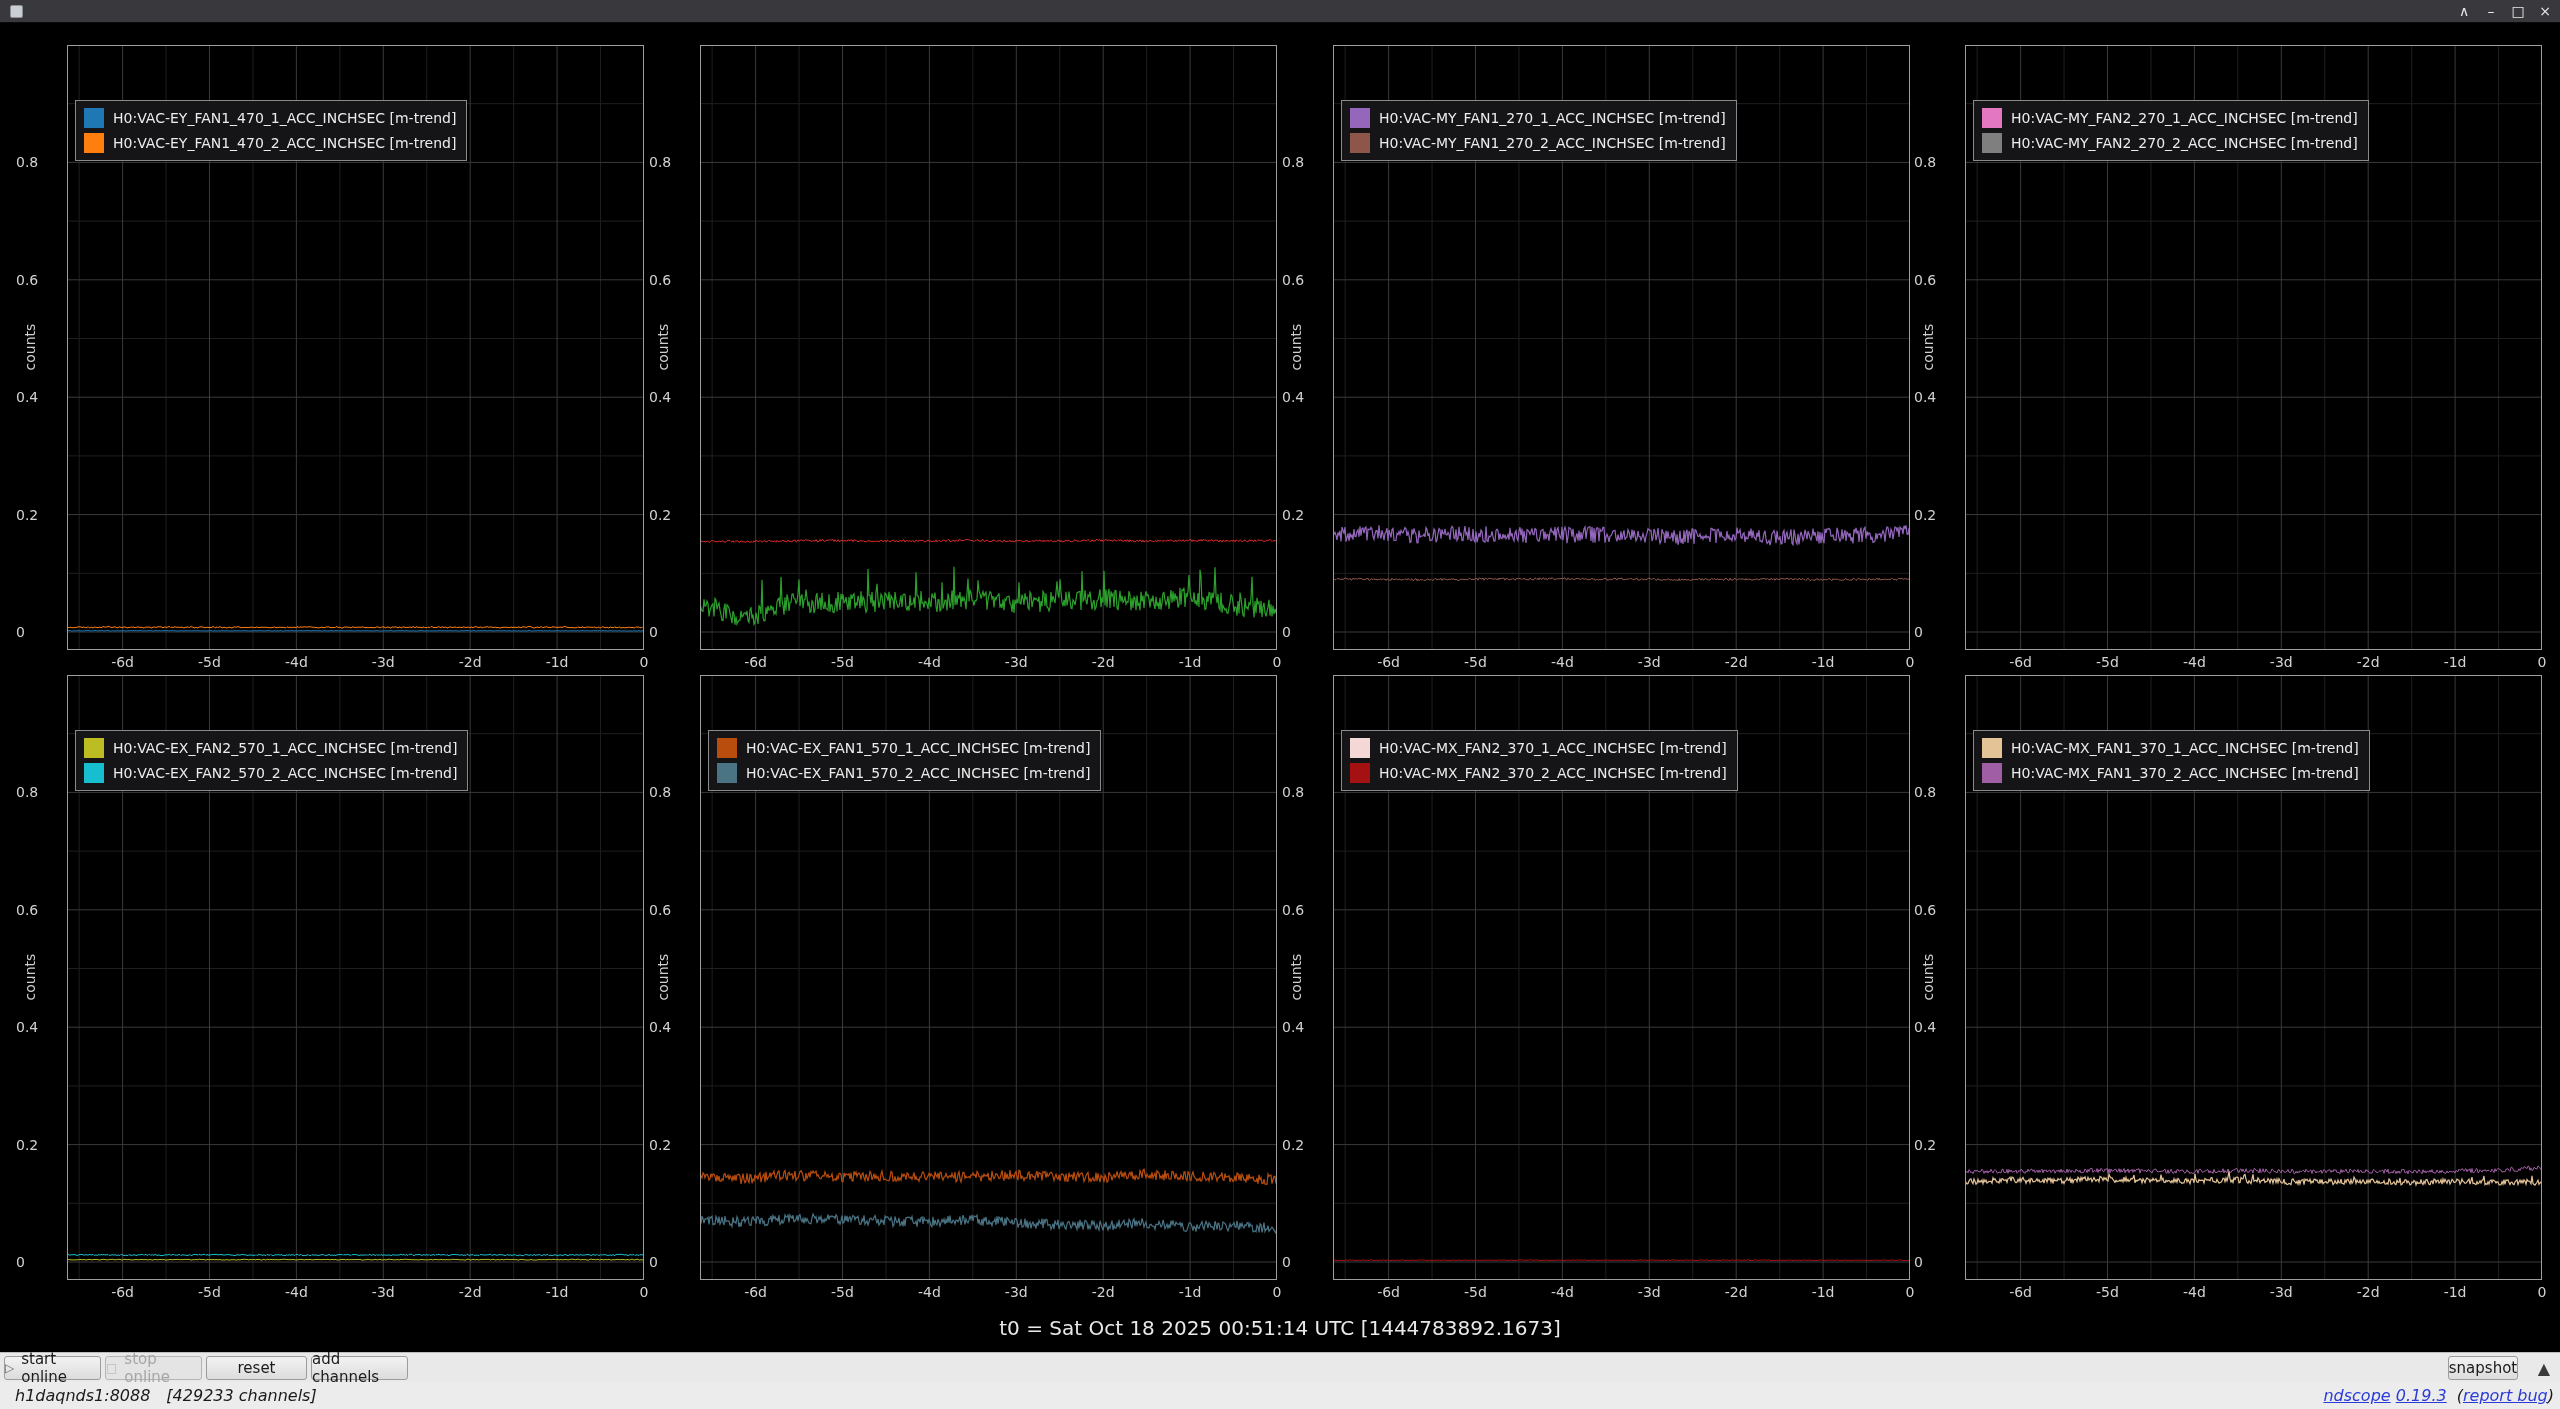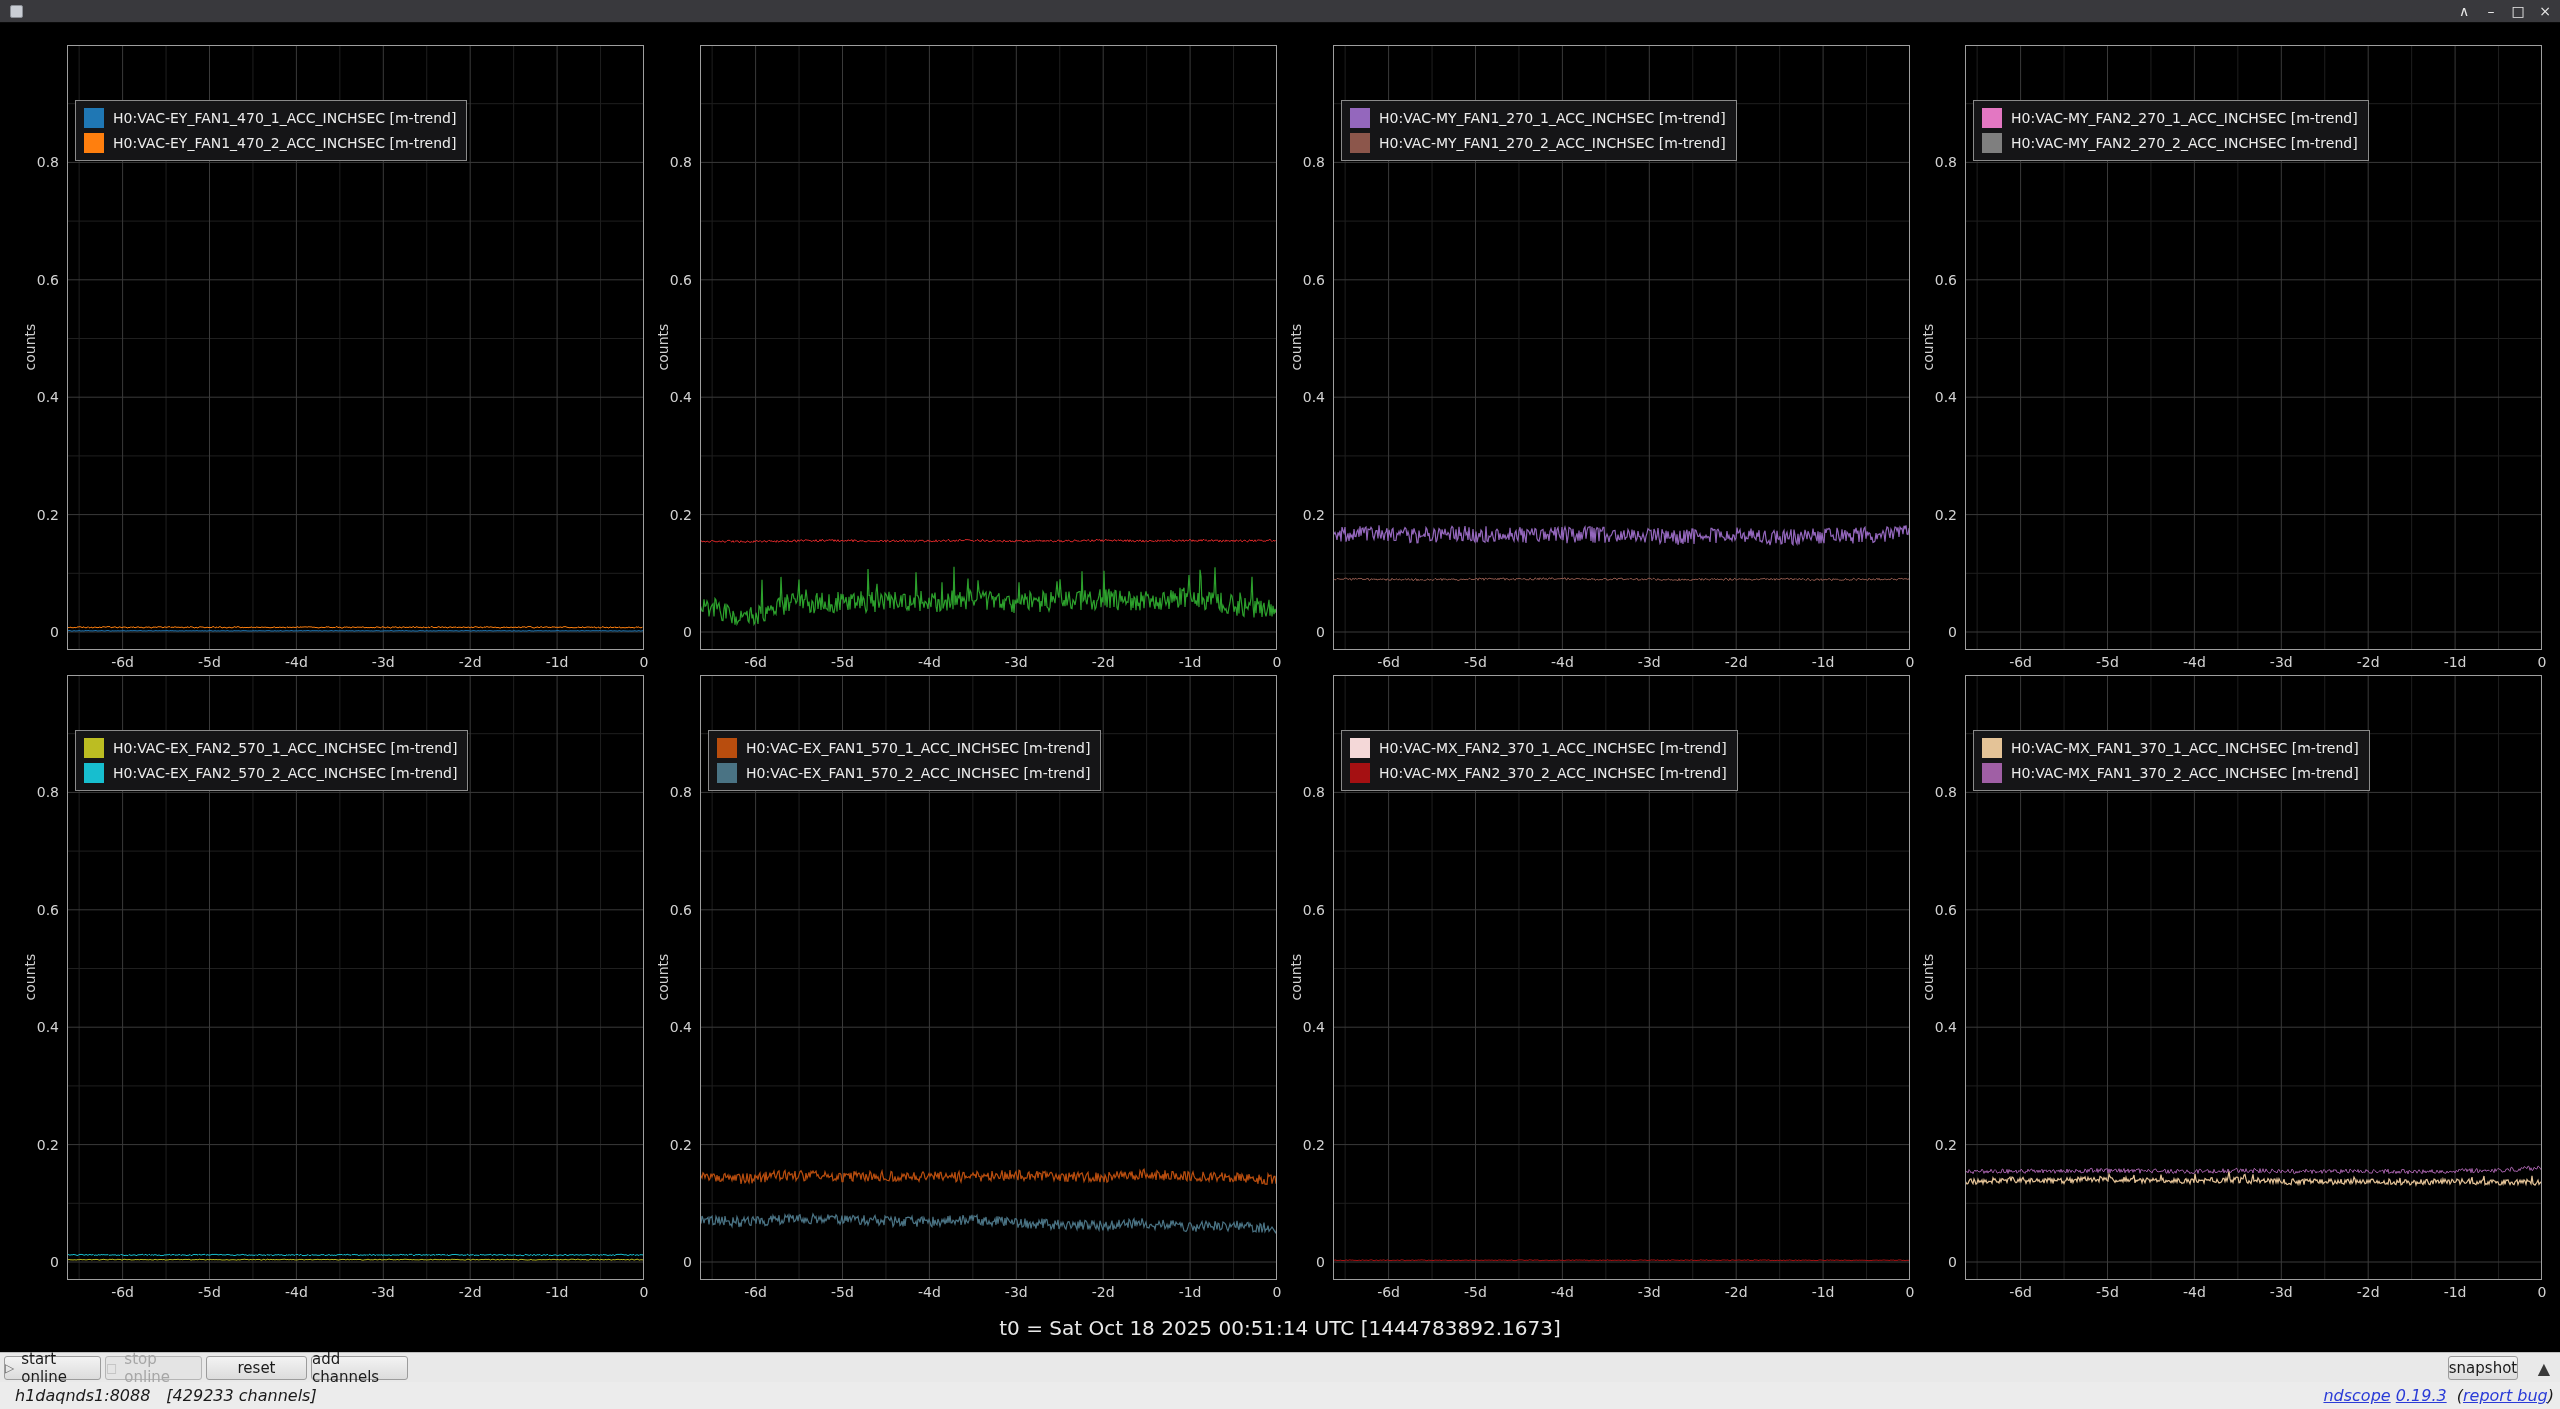--- a/index.html
+++ b/index.html
@@ -13,21 +13,21 @@
   .win-controls{position:absolute;right:6px;top:0;height:23px;display:flex;align-items:center;gap:9px;}
   .wc{color:#e8e8e8;font-size:14px;width:18px;text-align:center;cursor:default;line-height:23px;}
 
   
   .canvas{position:absolute;left:0;top:24px;width:2560px;height:1328px;background:#000;}
 
   .plot{position:absolute;width:636px;height:644px;}
   .pview{position:absolute;left:51px;top:0;background:#000;}
   .ylab{position:absolute;left:14px;top:302px;transform:translate(-50%,-50%) rotate(-90deg);color:#cfcfcf;font-size:14px;white-space:nowrap;}
   .yticks{position:absolute;left:0;top:0;width:46px;height:605px;}
-  .yt{position:absolute;right:3px;width:43px;text-align:right;color:#d2d2d2;font-size:14px;height:17px;line-height:17px;}
+  .yt{position:absolute;right:3px;width:43px;color:#d2d2d2;font-size:14px;height:17px;line-height:17px;}
   .xticks{position:absolute;left:0;top:609px;width:640px;height:20px;}
   .xt{position:absolute;transform:translateX(-50%);color:#d2d2d2;font-size:14px;white-space:nowrap;}
 
   .legend{position:absolute;left:59px;top:12px;background:#151517;border:1px solid #8a8a8a;padding:7px 10px 7px 8px;display:flex;flex-direction:column;gap:5px;z-index:5;margin-top:43px;}
   .lrow{display:flex;align-items:center;gap:9px;}
   .sw{width:20px;height:20px;display:inline-block;flex:0 0 20px;}
   .ll{color:#ececec;font-size:14px;white-space:nowrap;}
 
   .t0label{position:absolute;left:0;top:1316px;width:2560px;text-align:center;color:#e8e8e8;font-size:20px;}
 

